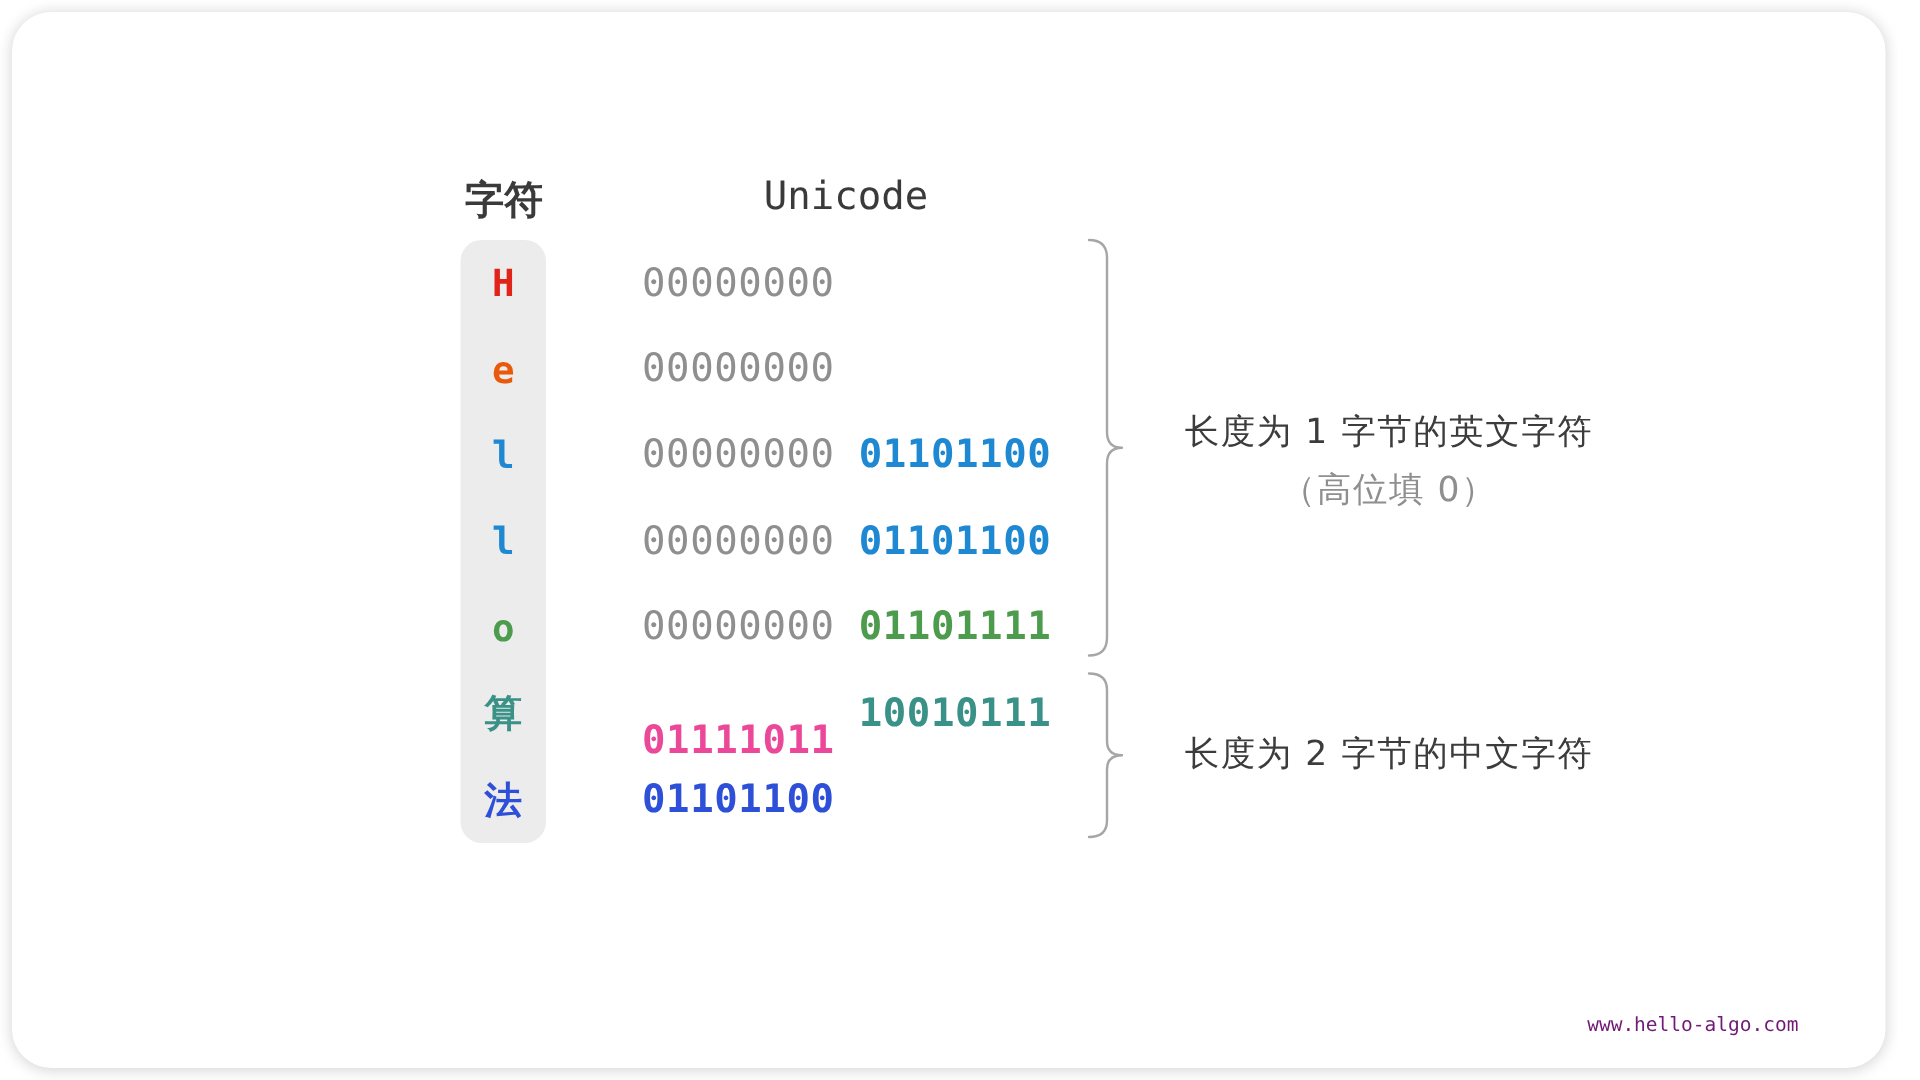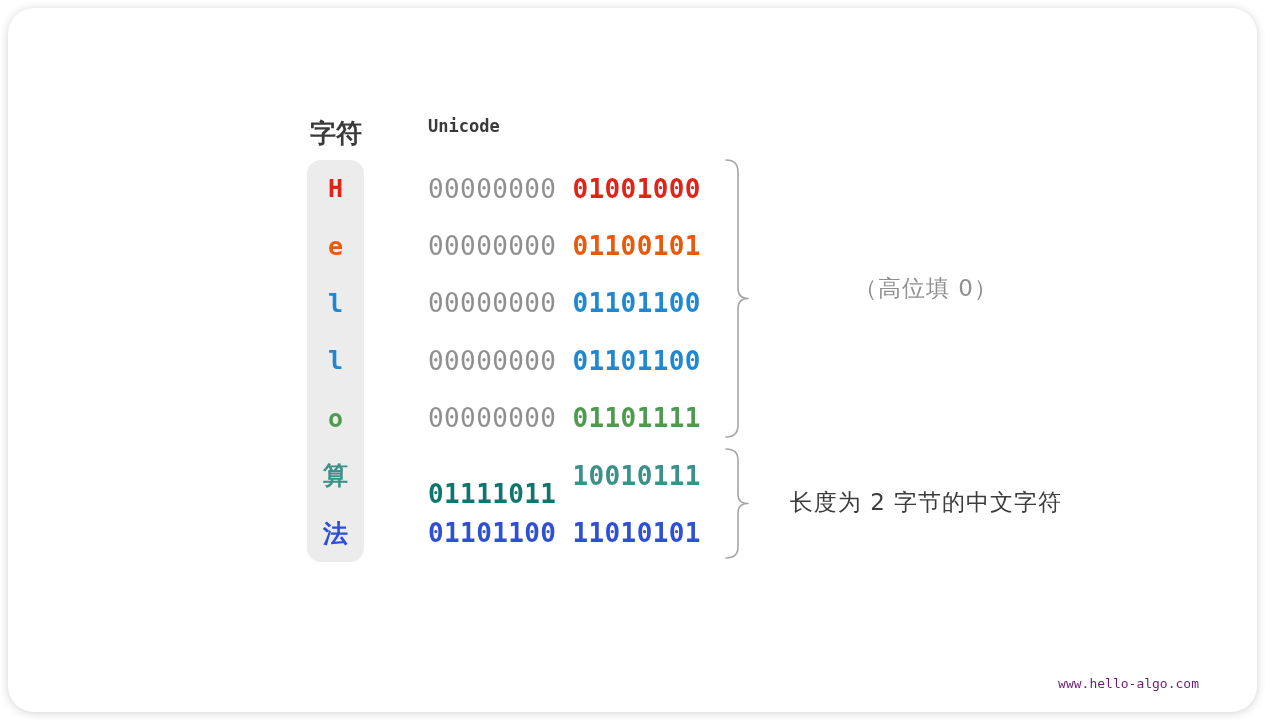--- a/index.html
+++ b/index.html
@@ -27,24 +27,24 @@
     left: 307px; top: 116px; width: 58px;
     text-align: center;
     font-size: 26px;
     font-weight: bold;
     color: #3a3a3a;
     white-space: nowrap;
   }
   .hdr-unicode {
     position: absolute;
     left: 428px; top: 116px; width: 272px;
-    text-align: left;
+    text-align: center;
     font-family: "DejaVu Sans Mono", monospace;
-    font-size: 17px;
-    font-weight: bold;
+    font-size: 26px;
+    font-weight: normal;
     color: #3a3a3a;
   }
 
   
   .char-col {
     position: absolute;
     left: 307px; top: 160px;
     width: 57px; height: 402px;
     background: #ececec;
     border-radius: 14px;
@@ -137,56 +137,54 @@
         <span style="color: rgb(58, 145, 135);">算</span>
       </div>
     <div class="char-cell">
         <span style="color: rgb(46, 79, 216);">法</span>
       </div>
   </div>
 
   <div class="bin-col">
     <div class="bin-row">
       <span class="dim" style="color: rgb(143, 143, 143);">00000000</span>
-      <span style="color: rgb(224, 36, 26);">01001000</span>
     </div>
     <div class="bin-row">
       <span class="dim" style="color: rgb(143, 143, 143);">00000000</span>
-      <span style="color: rgb(232, 89, 12);">01100101</span>
     </div>
     <div class="bin-row">
       <span class="dim" style="color: rgb(143, 143, 143);">00000000</span>
       <span style="color: rgb(30, 136, 210);">01101100</span>
     </div>
     <div class="bin-row">
       <span class="dim" style="color: rgb(143, 143, 143);">00000000</span>
       <span style="color: rgb(30, 136, 210);">01101100</span>
     </div>
     <div class="bin-row">
       <span class="dim" style="color: rgb(143, 143, 143);">00000000</span>
       <span style="color: rgb(77, 155, 77);">01101111</span>
     </div>
     <div class="bin-row">
-      <span style="color: #0f766e; margin-top: 36px;">01111011</span>
+      <span style="color: #ec4899; margin-top: 36px;">01111011</span>
       <span style="color: rgb(58, 145, 135);">10010111</span>
     </div>
     <div class="bin-row">
       <span style="color: rgb(46, 79, 216);">01101100</span>
-      <span style="color: rgb(46, 79, 216);">11010101</span>
     </div>
   </div>
 
   <svg class="brace" style="left:720px; top:155px;" width="36" height="290" viewBox="0 0 36 290">
     <path d="M6 5 Q18 5 18 17 L18 133 Q18 143.5 28 143.5 Q18 143.5 18 154 L18 270 Q18 282 6 282" fill="none" stroke="#a6a6a6" stroke-width="1.6" stroke-linecap="round" stroke-linejoin="round"></path>
   </svg>
   <svg class="brace" style="left:720px; top:444px;" width="36" height="122" viewBox="0 0 36 122">
     <path d="M6 5 Q18 5 18 16 L18 50 Q18 59.5 28 59.5 Q18 59.5 18 69 L18 103 Q18 114 6 114" fill="none" stroke="#a6a6a6" stroke-width="1.6" stroke-linecap="round" stroke-linejoin="round"></path>
   </svg>
 
   <div class="ann ann-english">
+    <div>长度为 1 字节的英文字符</div>
     <div class="sub">（高位填 0）</div>
   </div>
   <div class="ann ann-chinese">
     <div>长度为 2 字节的中文字符</div>
   </div>
 
   <div class="watermark">www.hello-algo.com</div>
 </div>
 
 </body></html>

